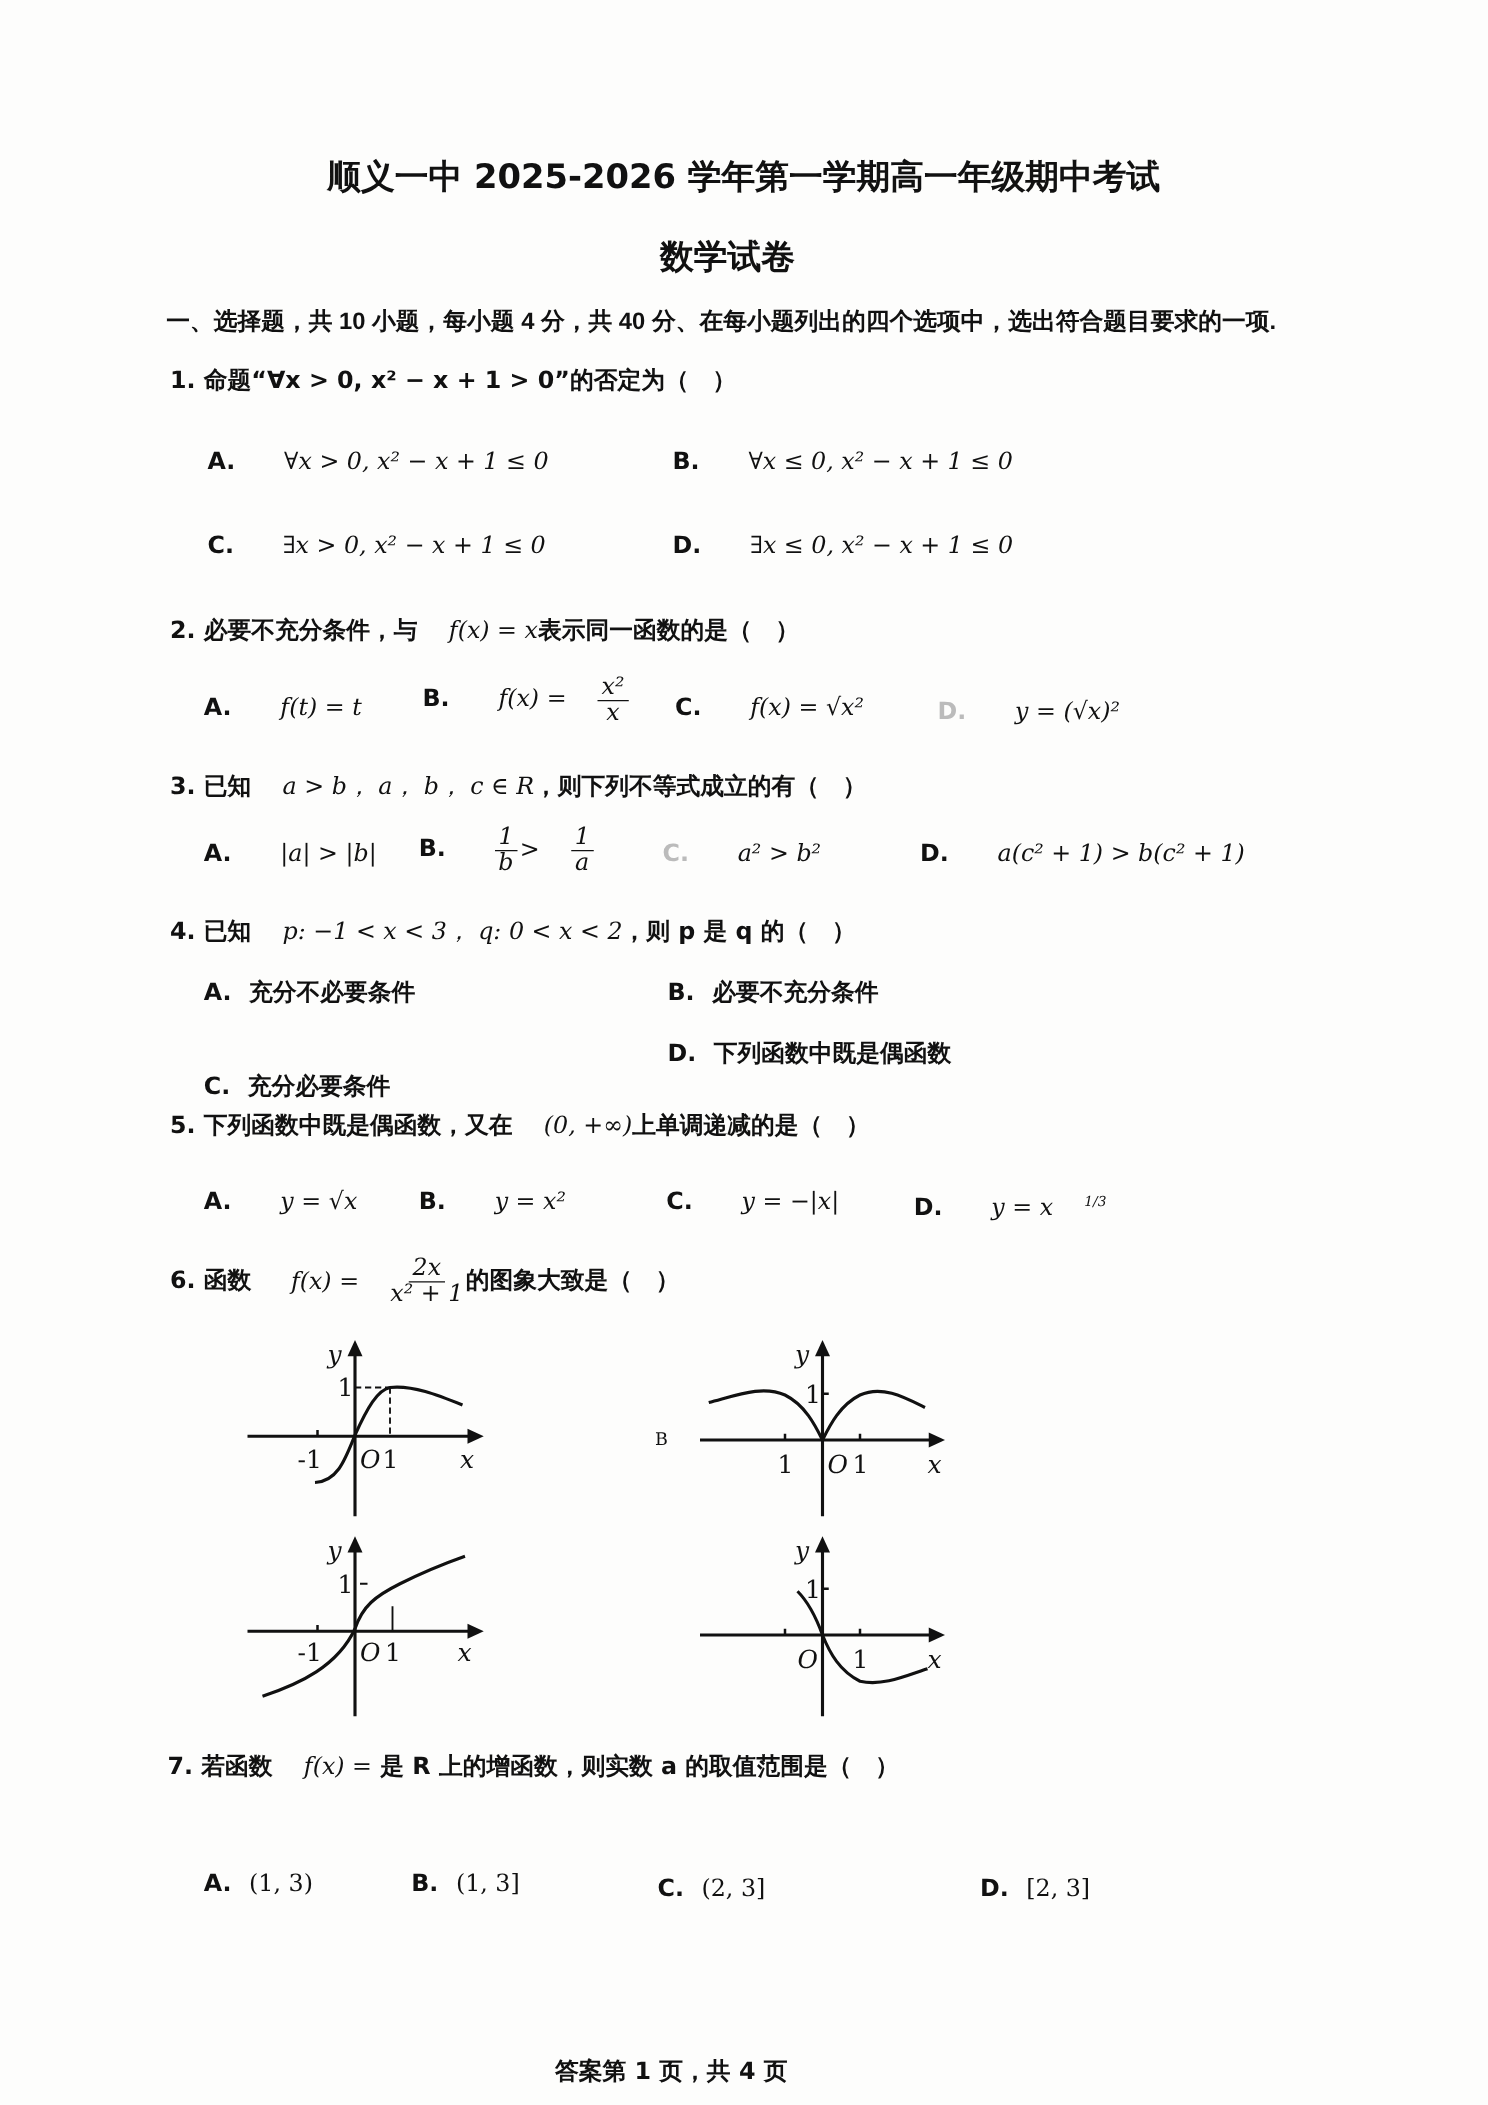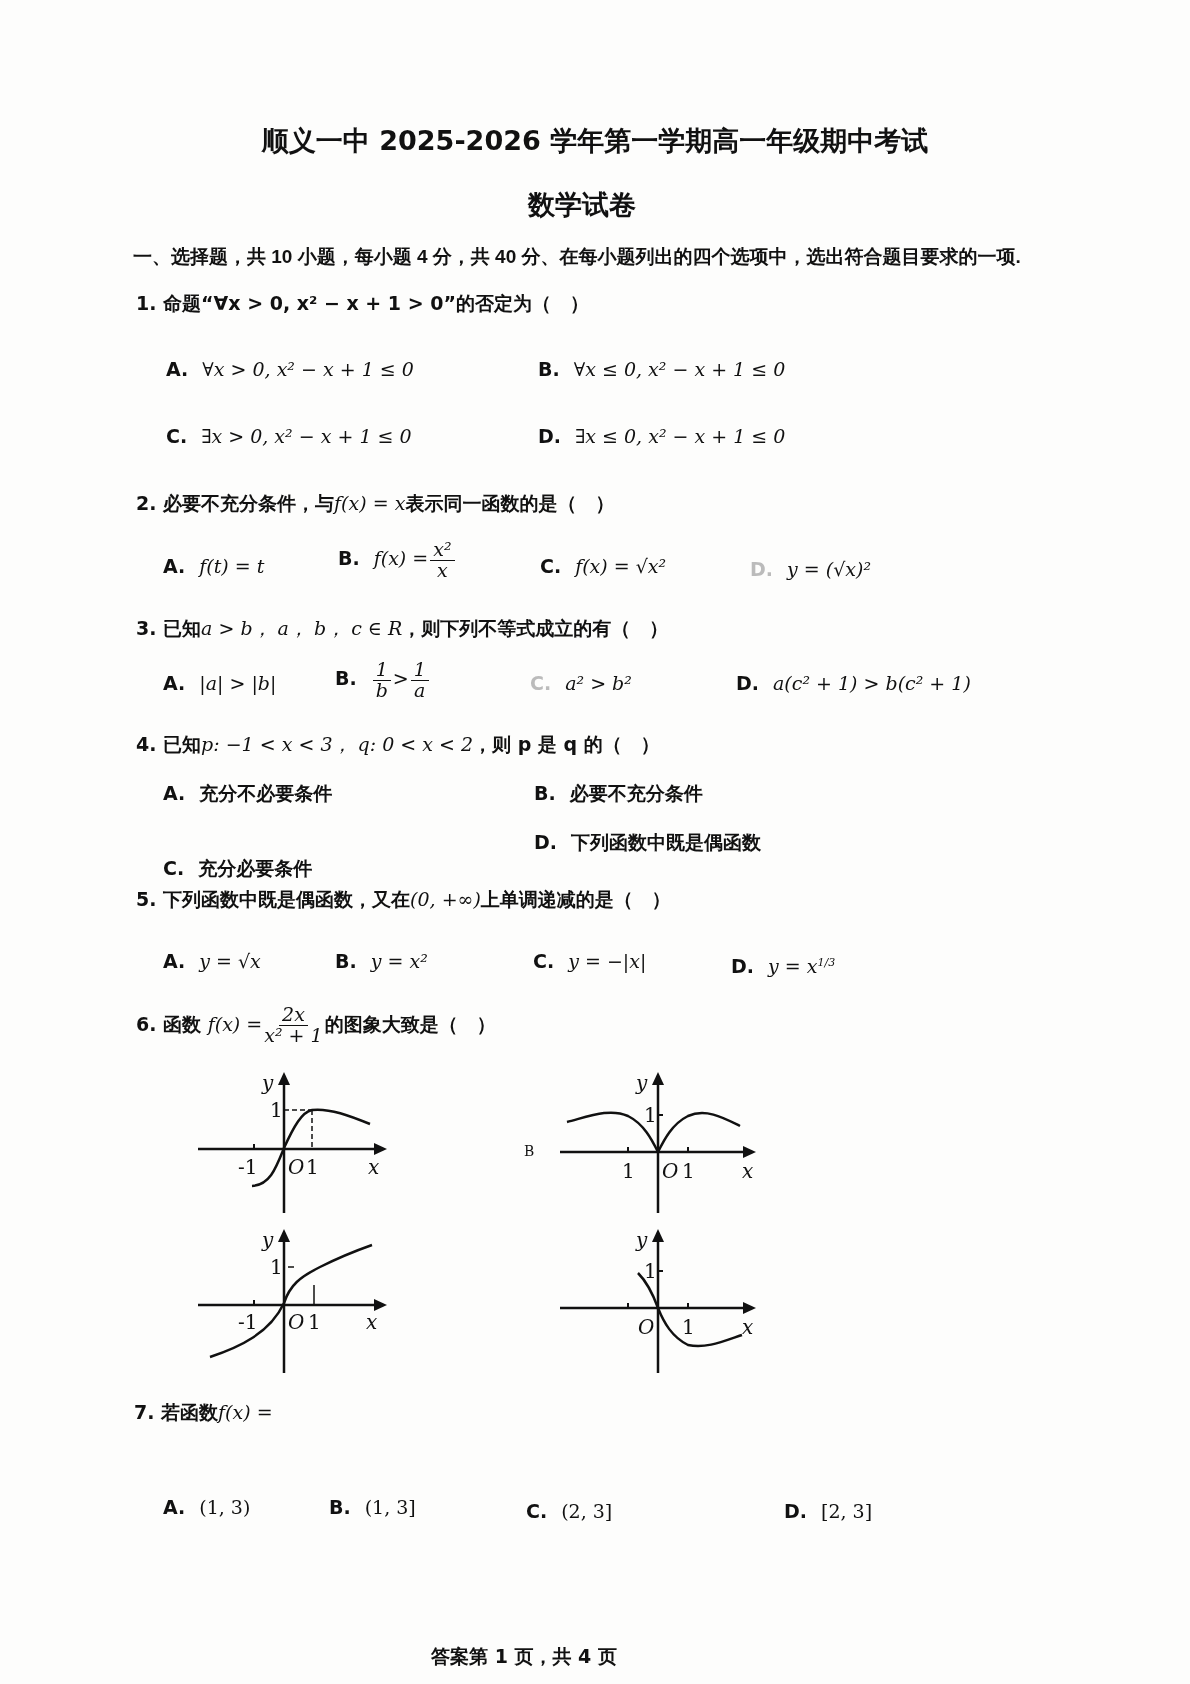--- a/index.html
+++ b/index.html
@@ -7,21 +7,21 @@
     width:1190px; height:1684px; position:relative; overflow:hidden;
     background:#fdfdfc;
     font-family:"DejaVu Serif", serif;
     color:#111;
   }
   .abs { position:absolute; white-space:nowrap; }
   .title { font-family:"DejaVu Sans", sans-serif; font-weight:bold; font-size:27px; letter-spacing:0px; }
   .subtitle { font-family:"DejaVu Sans", sans-serif; font-weight:bold; font-size:27px; }
   .section { font-family:Liberation Sans, sans-serif; font-weight:bold; font-size:19px; }
   .q { font-size:19px; font-family:"DejaVu Sans", sans-serif; font-weight:bold; }
-  .q .m, .opt .m { font-family:"DejaVu Serif", serif; font-style:italic; font-weight:normal; }
+  .q .m, .opt .m { font-family:"DejaVu Serif", serif; font-style:italic; font-weight:normal;margin-left:25px; }
   .opt { font-size:19px; font-family:"DejaVu Serif", serif; }
   .opt .lbl { font-family:"DejaVu Sans", sans-serif; font-weight:bold; margin-right:14px; }
   .opt .cn { font-family:"DejaVu Sans", sans-serif; font-weight:bold; }
   .frac { display:inline-flex; flex-direction:column; align-items:center; vertical-align:middle; line-height:1.05; margin:0 2px; }
   .frac .num { border-bottom:1.5px solid #111; padding:0 3px; }
   .piece { display:inline-flex; flex-direction:column; vertical-align:middle; border-left:2px solid #111; border-radius:10px 0 0 10px; padding-left:6px; line-height:1.3; font-size:17px; margin-right:4px; }
   .footer { font-family:"DejaVu Sans", sans-serif; font-weight:bold; font-size:19px; }
   svg.graph { position:absolute; }
   svg text { font-family:"DejaVu Serif", serif; font-style:italic; font-size:20px; fill:#111; }
   svg text.up { font-style:normal; }
@@ -160,20 +160,20 @@
   <text x="126" y="22">y</text>
   <text x="232" y="109">x</text>
   <text x="128" y="109">O</text>
   <text class="up" x="172" y="109">1</text>
   <text class="up" x="134" y="53">1</text>
 </svg>
 
 <div class="abs q" style="left:134px;top:1400px;">
   <span>7.</span>
   <span>若函数</span><span class="m">f(x) =</span>
-  
+  <span>是 R 上的增函数，则实数 a 的取值范围是（　）</span>
 </div>
 <div class="abs opt" style="left:163px;top:1496px;"><span class="lbl">A.</span><span>(1, 3)</span></div>
 <div class="abs opt" style="left:329px;top:1496px;"><span class="lbl">B.</span><span>(1, 3]</span></div>
 <div class="abs opt" style="left:526px;top:1500px;"><span class="lbl">C.</span><span>(2, 3]</span></div>
 <div class="abs opt" style="left:756px;top:1500px;margin-left:28px;"><span class="lbl">D.</span><span>[2, 3]</span></div>
 
-<div class="abs footer" style="left:0;width:1048px;text-align:center;top:1644px;">答案第 1 页，共 4 页</div>
+<div class="abs footer" style="left:13px;width:1048px;text-align:center;top:1644px;">答案第 1 页，共 4 页</div>
 
 </body></html>

